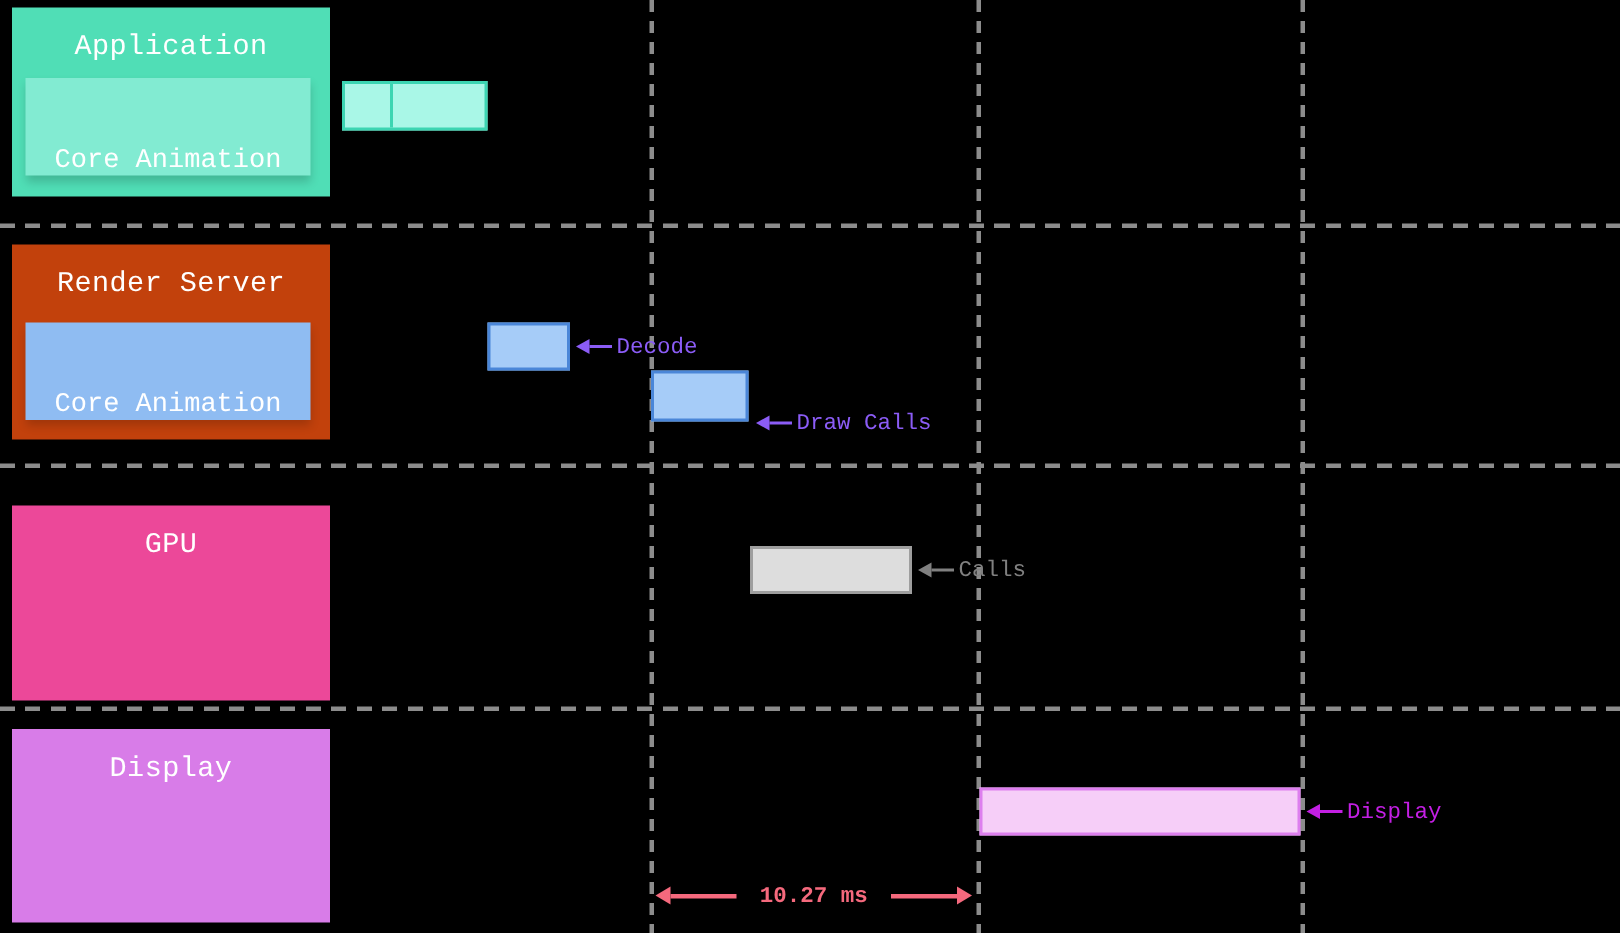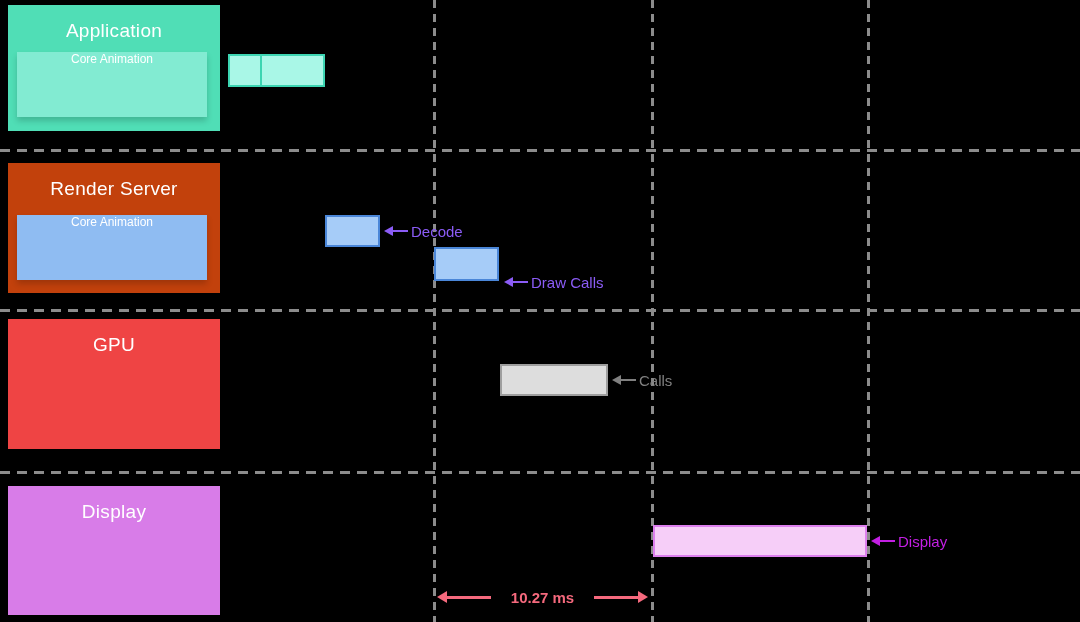--- a/index.html
+++ b/index.html
@@ -1,34 +1,34 @@
 <!DOCTYPE html>
 <html><head>
 <meta charset="utf-8">
 <style>
   html,body{margin:0;padding:0;background:#000;}
   .stage{
     position:relative;width:1080px;height:622px;background:#000;
-    overflow:hidden;font-family:Liberation Sans, sans-serif;
+    overflow:hidden;font-family:Liberation Mono, monospace;
   }
   
   .vline{position:absolute;top:0;bottom:0;width:3px;z-index:1;
     background:repeating-linear-gradient(180deg,#8c8c8c 0 8px,transparent 8px 14px);}
   .hline{position:absolute;left:0;right:0;height:3px;z-index:1;
     background:repeating-linear-gradient(90deg,#8c8c8c 0 10px,transparent 10px 17px);}
   
   .block{position:absolute;left:8px;width:212px;z-index:2;}
   .block-title{color:#fff;font-size:19px;text-align:center;padding-top:15px;letter-spacing:.3px;}
-  .subblock{position:absolute;left:9px;width:190px;height:65px;display:flex;align-items:flex-start;justify-content:center;
-    color:#fff;font-size:12px;box-shadow:0 4px 6px rgba(0,0,0,.18);}
+  .subblock{position:absolute;left:9px;width:190px;height:65px;display:flex;align-items:flex-end;justify-content:center;
+    color:#fff;font-size:18px;box-shadow:0 4px 6px rgba(0,0,0,.18);}
   .block-app{top:5px;height:126px;background:#50DEB6;}
   .block-app .subblock{top:47px;background:#82EBD2;}
   .block-rs{top:163px;height:130px;background:#c2410c;}
   .block-rs .subblock{top:52px;background:#8FBCF2;}
-  .block-gpu{top:319px;height:130px;background:#ef4444;}
+  .block-gpu{top:337px;height:130px;background:#ec4899;}
   .block-display{top:486px;height:129px;background:#D87CE8;}
   
   .bar{position:absolute;z-index:2;box-sizing:border-box;}
   .bar-commit{left:228px;top:54px;width:97px;height:33px;background:#A9F7E7;border:2px solid #3CD5B2;}
   .bar-commit .seg-divider{position:absolute;left:30px;top:0;bottom:0;width:2px;background:#3CD5B2;}
   .bar-decode{left:325px;top:215px;width:55px;height:32px;background:#A6CCF8;border:2px solid #4A86D8;}
   .bar-draw{left:434px;top:247px;width:65px;height:34px;background:#A6CCF8;border:2px solid #4A86D8;}
   .bar-render{left:500px;top:364px;width:108px;height:32px;background:#DDDDDD;border:2px solid #9E9E9E;}
   .bar-display{left:653px;top:525px;width:214px;height:32px;background:#F6CEF8;border:2px solid #DD7FEE;}
   

